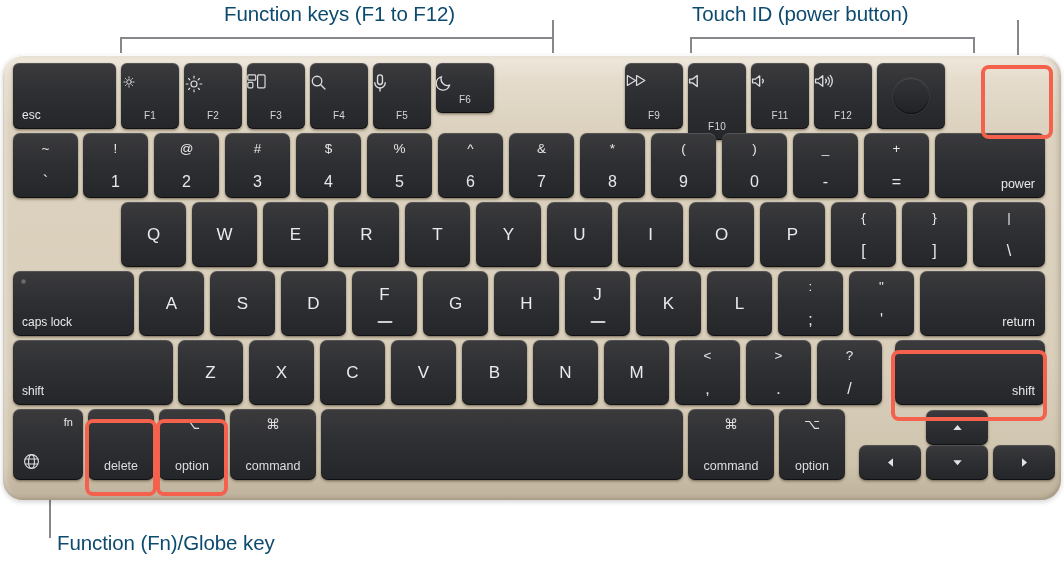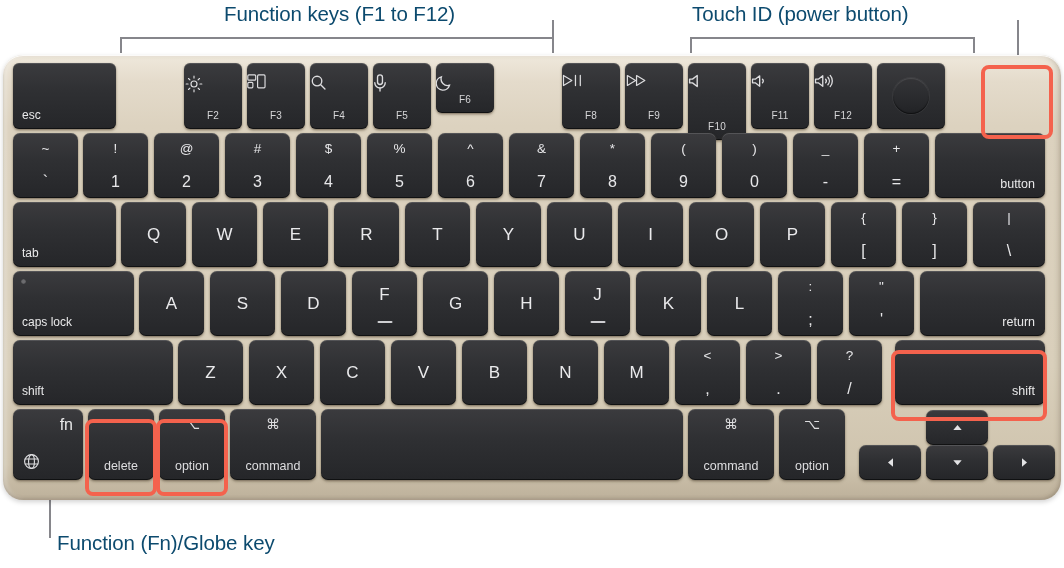--- a/index.html
+++ b/index.html
@@ -82,21 +82,21 @@
   .key.fnrow{ border-radius:6px; }
 
   
   .c-center{
     display:flex;align-items:center;justify-content:center;
     width:100%;height:100%;
     font-size:17px;
   }
   .c-bl{   position:absolute; left:9px;  bottom:7px;  font-size:12px; }
   .c-br{   position:absolute; right:10px; bottom:7px; font-size:12.5px; }
-  .c-tr{   position:absolute; right:10px; top:7px;    font-size:16px; }
+  .c-tr{   position:absolute; right:10px; top:7px;    font-size:11px; }
 
   .fn-glyph{
     position:absolute; left:0; right:0; top:11px;
     text-align:center; font-size:15px; line-height:1;
     color:#dcdcde;
   }
   .fn-label{
     position:absolute; left:0; right:0; bottom:8px;
     text-align:center; font-size:10px; letter-spacing:.2px;
     color:#d6d6d8;
@@ -182,20 +182,29 @@
 
 <div id="keyboard">
   <div id="deck">
 
     <div class="row" style="top:0;height:66px;width:100%;">
 
       <div class="key fnrow" style="left:0px;top:0;width:103px;height:66px;">
         <span class="c-bl">esc</span>
       </div>
 
+      <div class="key fnrow" style="left:108px;top:0;width:58px;height:66px;">
+        <span class="fn-glyph">
+          <svg width="16" height="16" viewBox="0 0 24 24" fill="none" stroke="#dcdcde" stroke-width="1.5" stroke-linecap="round">
+            <circle cx="12" cy="12" r="3.4" fill="none"></circle>
+            <path d="M12 4.4v1.7M12 17.9v1.7M4.4 12h1.7M17.9 12h1.7M6.7 6.7l1.2 1.2M16.1 16.1l1.2 1.2M17.3 6.7l-1.2 1.2M7.9 16.1l-1.2 1.2"></path>
+          </svg>
+        </span>
+        <span class="fn-label">F1</span>
+      </div>
 
       <div class="key fnrow" style="left:171px;top:0;width:58px;height:66px;">
         <span class="fn-glyph">
           <svg width="20" height="20" viewBox="0 0 24 24" fill="none" stroke="#dcdcde" stroke-width="1.4" stroke-linecap="round">
             <circle cx="12" cy="12" r="3.6" fill="none"></circle>
             <path d="M12 2.6v2.3M12 19.1v2.3M2.6 12h2.3M19.1 12h2.3M5.4 5.4l1.7 1.7M16.9 16.9l1.7 1.7M18.6 5.4l-1.7 1.7M7.1 16.9l-1.7 1.7"></path>
           </svg>
         </span>
         <span class="fn-label">F2</span>
       </div>
@@ -235,29 +244,20 @@
       <div class="key fnrow" style="left:423px;top:0;width:58px;height:50px;">
         <span class="fn-glyph">
           <svg width="16" height="17" viewBox="0 0 18 19" fill="none" stroke="#dcdcde" stroke-width="1.5" stroke-linecap="round">
             <path d="M15.2 12.6A7.4 7.4 0 0 1 6.1 3.1 7.6 7.6 0 1 0 15.2 12.6Z"></path>
           </svg>
         </span>
         <span class="fn-label">F6</span>
       </div>
 
 
-      <div class="key fnrow" style="left:549px;top:0;width:58px;height:66px;">
-        <span class="fn-glyph">
-          <svg width="21" height="13" viewBox="0 0 22 14" fill="none" stroke="#dcdcde" stroke-width="1.35" stroke-linejoin="round">
-            <path d="M1.3 1.6 10.3 7l-9 5.4z"></path>
-            <path d="M14.2 1.6v10.8M19.4 1.6v10.8" stroke-linecap="round"></path>
-          </svg>
-        </span>
-        <span class="fn-label">F8</span>
-      </div>
 
       <div class="key fnrow" style="left:612px;top:0;width:58px;height:66px;">
         <span class="fn-glyph">
           <svg width="22" height="13" viewBox="0 0 24 14" fill="none" stroke="#dcdcde" stroke-width="1.35" stroke-linejoin="round">
             <path d="M2.6 1.6 11.6 7l-9 5.4z"></path>
             <path d="M12.6 1.6 21.6 7l-9 5.4z"></path>
           </svg>
         </span>
         <span class="fn-label">F9</span>
       </div>
@@ -345,28 +345,25 @@
       </div>
       <div class="key" style="left:780px;top:0;width:65px;height:65px;">
         <span class="two-up">_</span>
         <span class="two-lo">-</span>
       </div>
       <div class="key" style="left:851px;top:0;width:65px;height:65px;">
         <span class="two-up">+</span>
         <span class="two-lo">=</span>
       </div>
       <div class="key" style="left:922px;top:0;width:110px;height:65px;">
-        <span class="c-br">button</span>
+        <span class="c-br">power</span>
       </div>
     </div>
 
     <div class="row" style="top:139px;height:65px;width:100%;">
-      <div class="key" style="left:0px;top:0;width:103px;height:65px;">
-        <span class="c-bl">tab</span>
-      </div>
       <div class="key" style="left:108px;top:0;width:65px;height:65px;">
         <span class="alpha">Q</span>
         </div>
       <div class="key" style="left:179px;top:0;width:65px;height:65px;">
         <span class="alpha">W</span>
         </div>
       <div class="key" style="left:250px;top:0;width:65px;height:65px;">
         <span class="alpha">E</span>
         </div>
       <div class="key" style="left:321px;top:0;width:65px;height:65px;">

